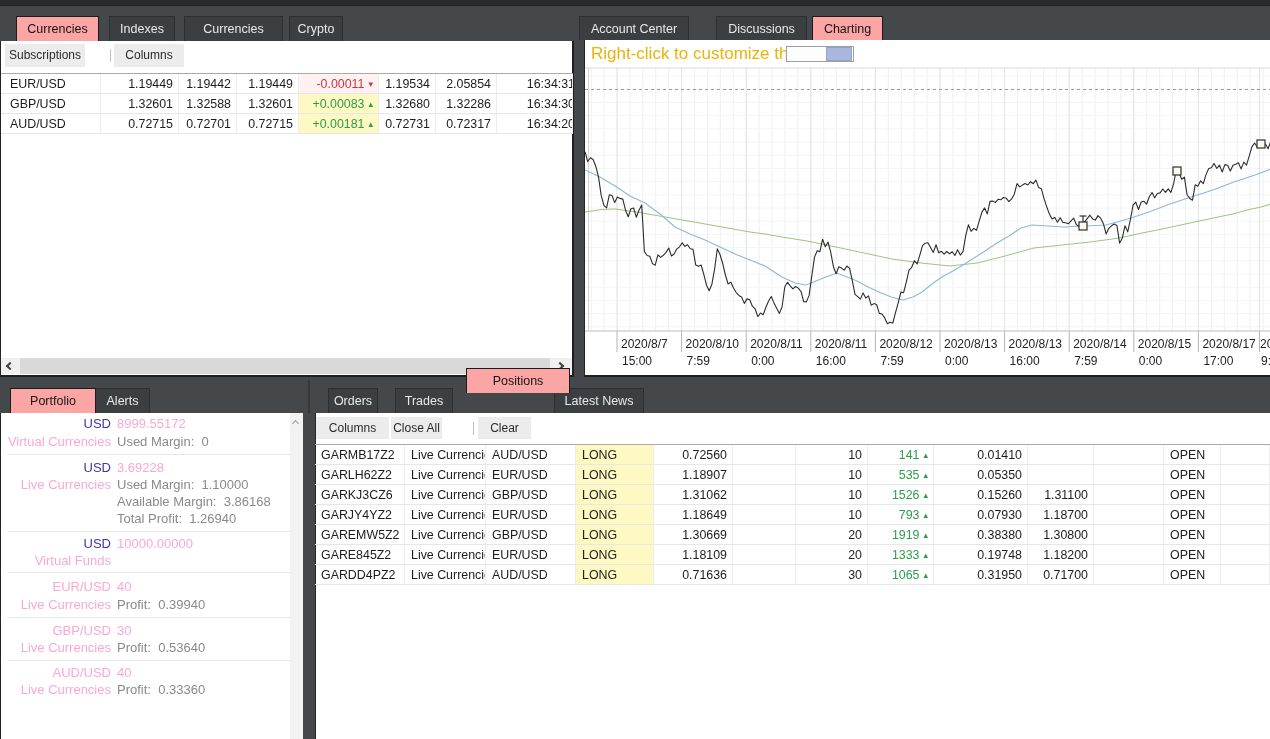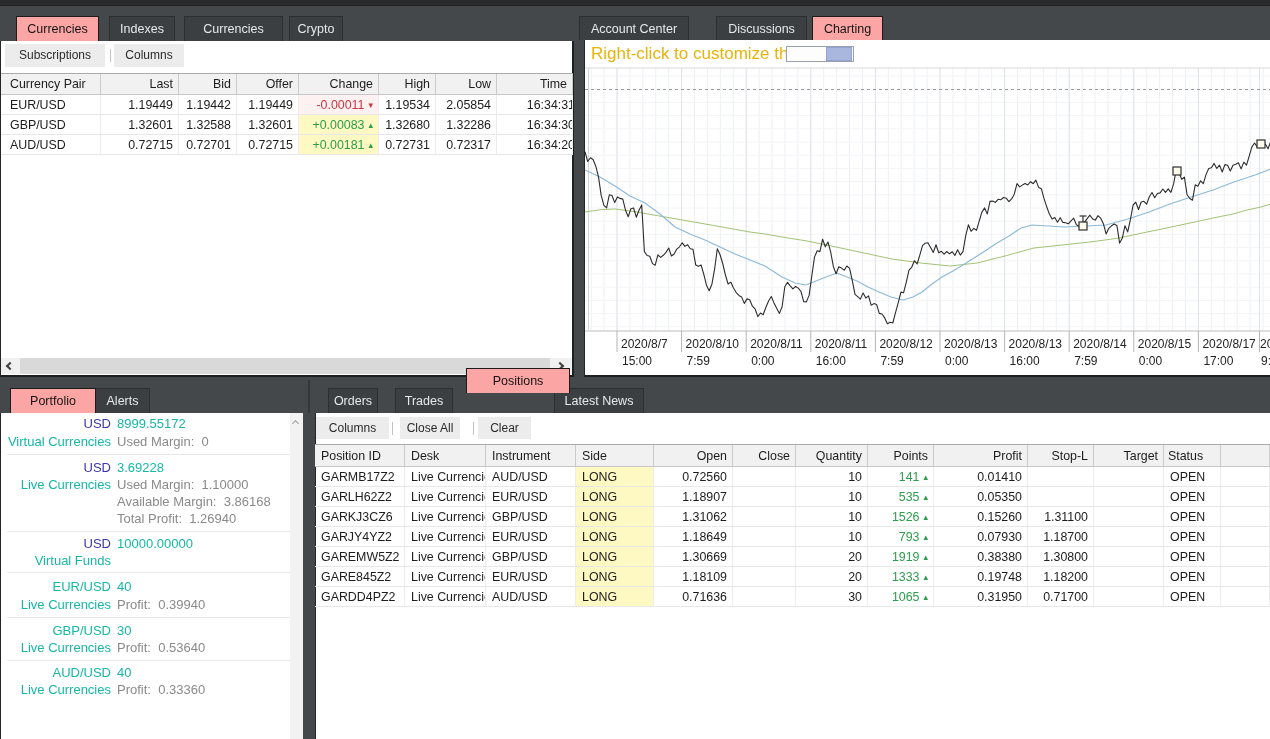--- a/index.html
+++ b/index.html
@@ -19,59 +19,49 @@
 .bgneg{background:#fdf1f2}
 .bgpos{background:#fef9c3}
 td.time{padding-right:2px}
 td.side{background:#fef9c3}
 td.clip{color:#1d1d1d}
 .axt{font-family:"Liberation Sans",sans-serif;font-size:12px;fill:#222}
 .pflab{position:absolute;left:0;width:111px;text-align:right;font-size:13px;height:16px;line-height:16px}
 .pfval{position:absolute;left:117px;width:180px;text-align:left;font-size:13px;height:16px;line-height:16px}
 .pfsep{position:absolute;left:7px;width:286px;height:1px;background:#e8e8e8}
 .nav{color:#3c37a9}
-.blk{color:#14b8a6}
+.blk{color:#f9a8d4}
 .gry{color:#8a8a8a}
 .chev{position:absolute;width:6px;height:6px;border-left:2px solid #424242;border-bottom:2px solid #424242}
 #postbl th{height:22px}
 #curtbl td.tl{padding-left:9px}
 </style></head>
 <body>
 <div class="topstrip"></div>
 
 <div class="tab on" style="left:16px;top:16px;width:83px;z-index:2">Currencies</div>
 <div class="tab" style="left:109px;top:16px;width:66px">Indexes</div>
 <div class="tab" style="left:184px;top:16px;width:99px">Currencies</div>
 <div class="tab" style="left:289px;top:16px;width:54px">Crypto</div>
 <div class="panel" style="left:0;top:41px;width:574px;height:336px;border-left:1px solid #232526;border-right:2px solid #1d1f20;border-bottom:2px solid #1d1f20"></div>
-<div class="btn" style="left:5px;top:44px;width:100px">Subscriptions</div>
+<div class="btn" style="left:5px;top:44px;width:80px">Subscriptions</div>
 <div class="vsep" style="left:110px;top:49px"></div>
 <div class="btn" style="left:114px;top:44px;width:70px">Columns</div>
 <table id="curtbl" style="left:1px;top:73px;width:572px;border-top:1px solid #ababab">
 <colgroup>
       <col style="width:100px">
       <col style="width:78px">
       <col style="width:58px">
       <col style="width:62px">
       <col style="width:80px">
       <col style="width:57px">
       <col style="width:61px">
       <col style="width:76px">
     </colgroup>
 <tbody>
-      <tr>
-        <th class="tl" style="padding-left:9px">Currency Pair</th>
-        <th>Last</th>
-        <th>Bid</th>
-        <th>Offer</th>
-        <th>Change</th>
-        <th>High</th>
-        <th>Low</th>
-        <th>Time</th>
-      </tr>
 <tr>
         <td class="tl">EUR/USD</td>
         <td>1.19449</td>
         <td>1.19442</td>
         <td>1.19449</td>
         <td class="neg bgneg">-0.00011<span class="tri neg">▾</span></td>
         <td>1.19534</td>
         <td>2.05854</td>
         <td class="time"><span style="position:relative;left:5px">16:34:31</span></td>
       </tr>
@@ -282,55 +272,40 @@
 
 <div class="abs" style="left:308px;top:380px;width:2px;height:33px;background:#35383a"></div>
 
 <div class="tab" style="left:328px;top:388px;width:50px">Orders</div>
 <div class="tab" style="left:395px;top:388px;width:58px">Trades</div>
 <div class="tab on" style="left:466px;top:368px;width:104px;z-index:2">Positions</div>
 <div class="tab" style="left:554px;top:388px;width:90px">Latest News</div>
 <div class="panel" style="left:315px;top:413px;width:955px;height:326px;border-left:1px solid #232526"></div>
 <div class="btn" style="left:316px;top:417px;width:73px;height:22px;line-height:22px">Columns</div>
 <div class="vsep" style="left:392px;top:422px"></div>
-<div class="btn" style="left:400px;top:417px;width:60px;height:22px;line-height:22px">Close All</div>
+<div class="btn" style="left:391px;top:417px;width:51px;height:22px;line-height:22px">Close All</div>
 <div class="vsep" style="left:473px;top:422px"></div>
 <div class="btn" style="left:478px;top:417px;width:53px;height:22px;line-height:22px">Clear</div>
 <table id="postbl" style="left:315px;top:444px;width:955px;border-top:1px solid #ababab">
 <colgroup>
       <col style="width:90px">
       <col style="width:81px">
       <col style="width:90px">
       <col style="width:78px">
       <col style="width:79px">
       <col style="width:63px">
       <col style="width:72px">
       <col style="width:66px">
       <col style="width:94px">
       <col style="width:66px">
       <col style="width:70px">
       <col style="width:57px">
       <col style="width:49px">
     </colgroup>
 <tbody>
-      <tr>
-        <th class="tl">Position ID</th>
-        <th class="tl">Desk</th>
-        <th class="tl">Instrument</th>
-        <th class="tl">Side</th>
-        <th>Open</th>
-        <th>Close</th>
-        <th>Quantity</th>
-        <th>Points</th>
-        <th>Profit</th>
-        <th>Stop-L</th>
-        <th>Target</th>
-        <th class="tl" style="padding-left:4px">Status</th>
-        <th></th>
-      </tr>
 <tr>
         <td class="tl">GARMB17Z2</td>
         <td class="tl clip">Live Currencies</td>
         <td class="tl">AUD/USD</td>
         <td class="tl side">LONG</td>
         <td>0.72560</td>
         <td></td>
         <td>10</td>
         <td class="pos">141<span class="tri pos">▴</span></td>
         <td>0.01410</td>

